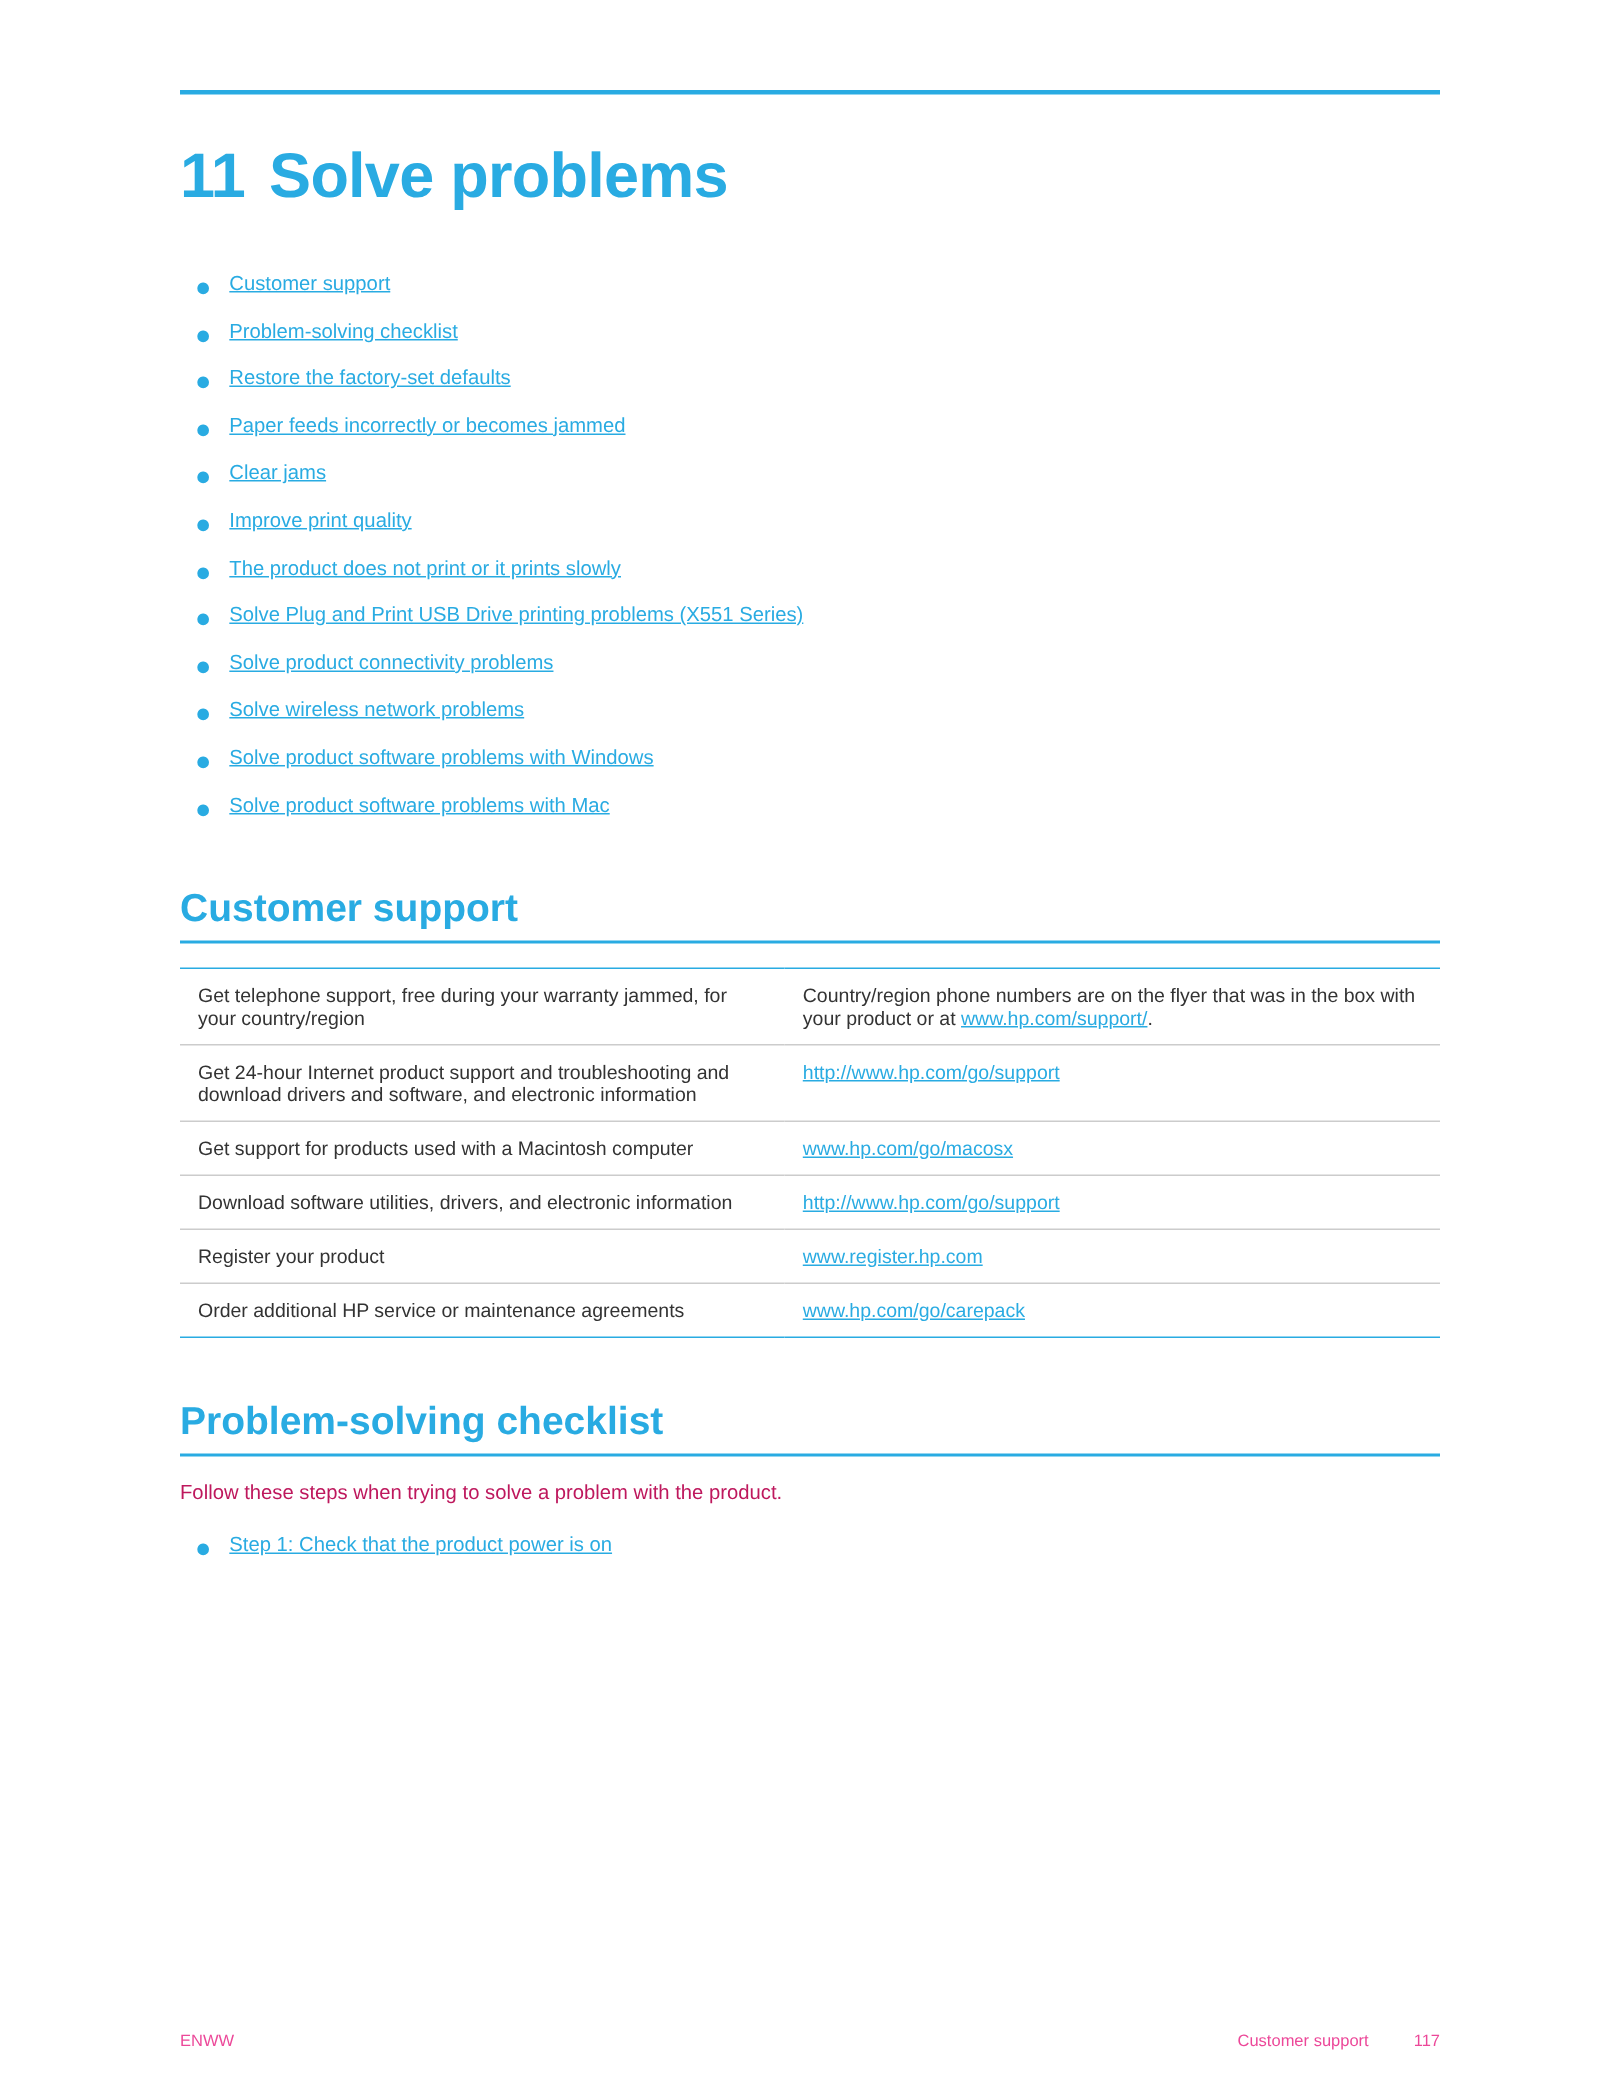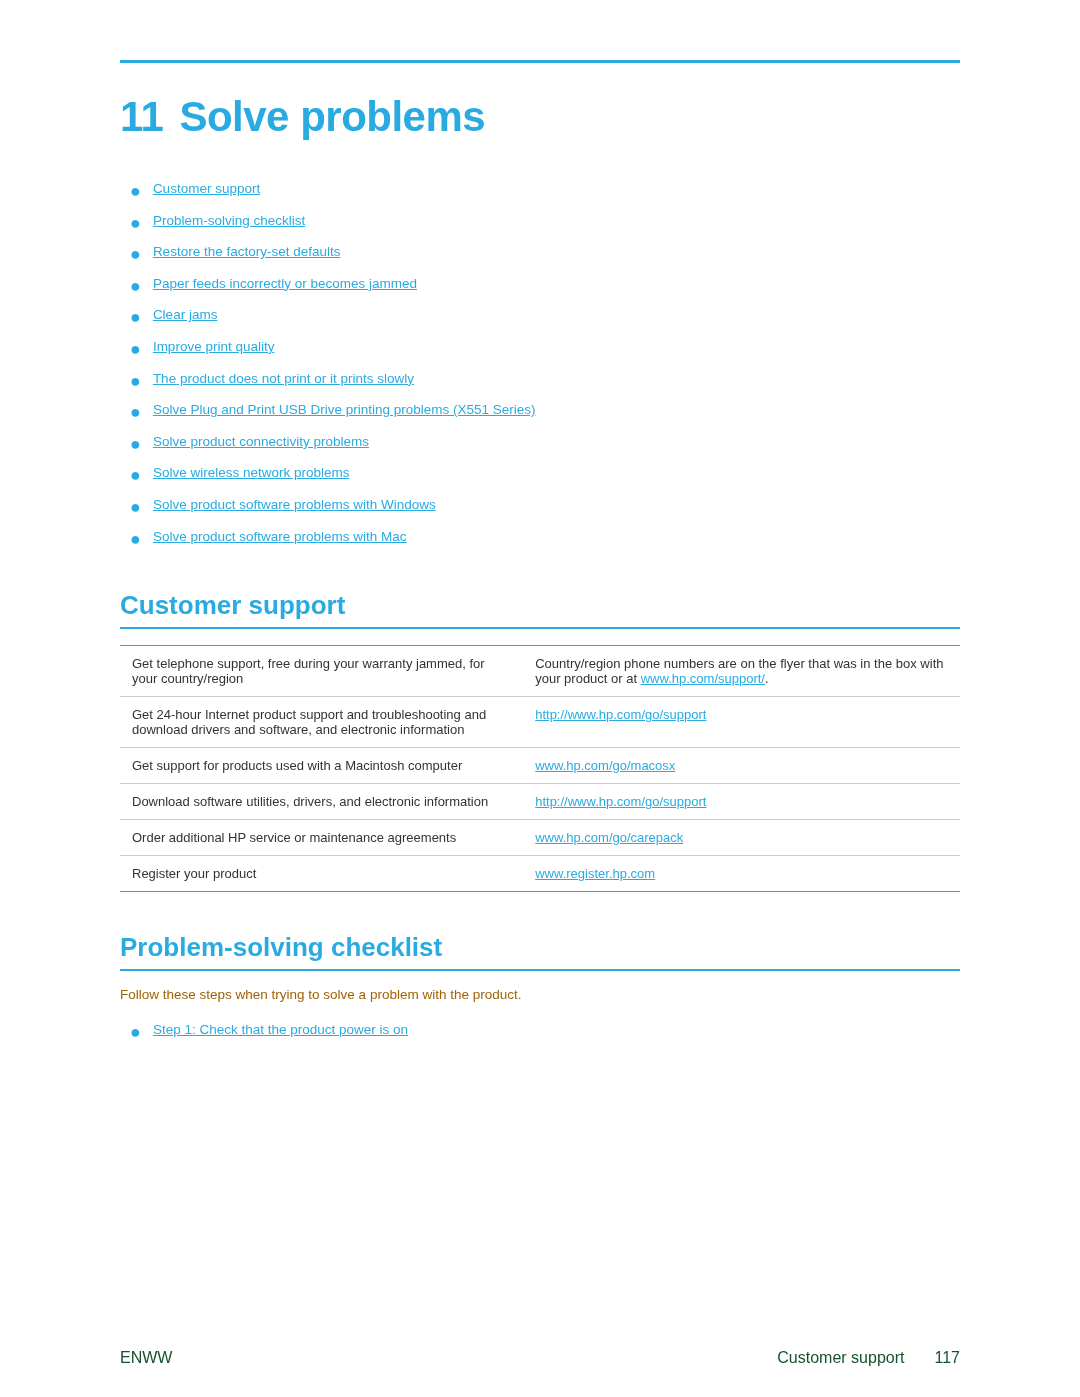--- a/index.html
+++ b/index.html
@@ -110,21 +110,21 @@
     }
 
     .table-link {
       color: #29ABE2;
     }
 
     
     .section-content {
       font-size: 13.5px;
       margin-bottom: 20px;
-      color: #a16207;
+      color: #be185d;
     }
 
     .section-sublist {
       list-style: none;
       padding-left: 10px;
     }
 
     .section-sublist li {
       display: flex;
       align-items: flex-start;
@@ -135,22 +135,22 @@
     
     .footer {
       position: absolute;
       bottom: 30px;
       left: 0;
       right: 0;
       display: flex;
       justify-content: space-between;
       align-items: flex-start;
       padding: 0 120px;
-      font-size: 16px;
-      color: #14532d;
+      font-size: 11px;
+      color: #ec4899;
     }
 
     .footer-right {
       display: flex;
       gap: 30px;
     }
   </style>
 </head>
 <body>
 
@@ -227,26 +227,26 @@
         </tr>
         <tr>
           <td>Get support for products used with a Macintosh computer</td>
           <td><a class="table-link" href="#">www.hp.com/go/macosx</a></td>
         </tr>
         <tr>
           <td>Download software utilities, drivers, and electronic information</td>
           <td><a class="table-link" href="#">http://www.hp.com/go/support</a></td>
         </tr>
         <tr>
+          <td>Register your product</td>
+          <td><a class="table-link" href="#">www.register.hp.com</a></td>
+        </tr>
+        <tr>
           <td>Order additional HP service or maintenance agreements</td>
           <td><a class="table-link" href="#">www.hp.com/go/carepack</a></td>
-        </tr>
-        <tr>
-          <td>Register your product</td>
-          <td><a class="table-link" href="#">www.register.hp.com</a></td>
         </tr>
       </tbody>
   </table>
 
   <h2 class="section-heading">Problem-solving checklist</h2>
 
   <p class="section-content">Follow these steps when trying to solve a problem with the product.</p>
 
   <ul class="section-sublist" id="problem-list">
   <li>

